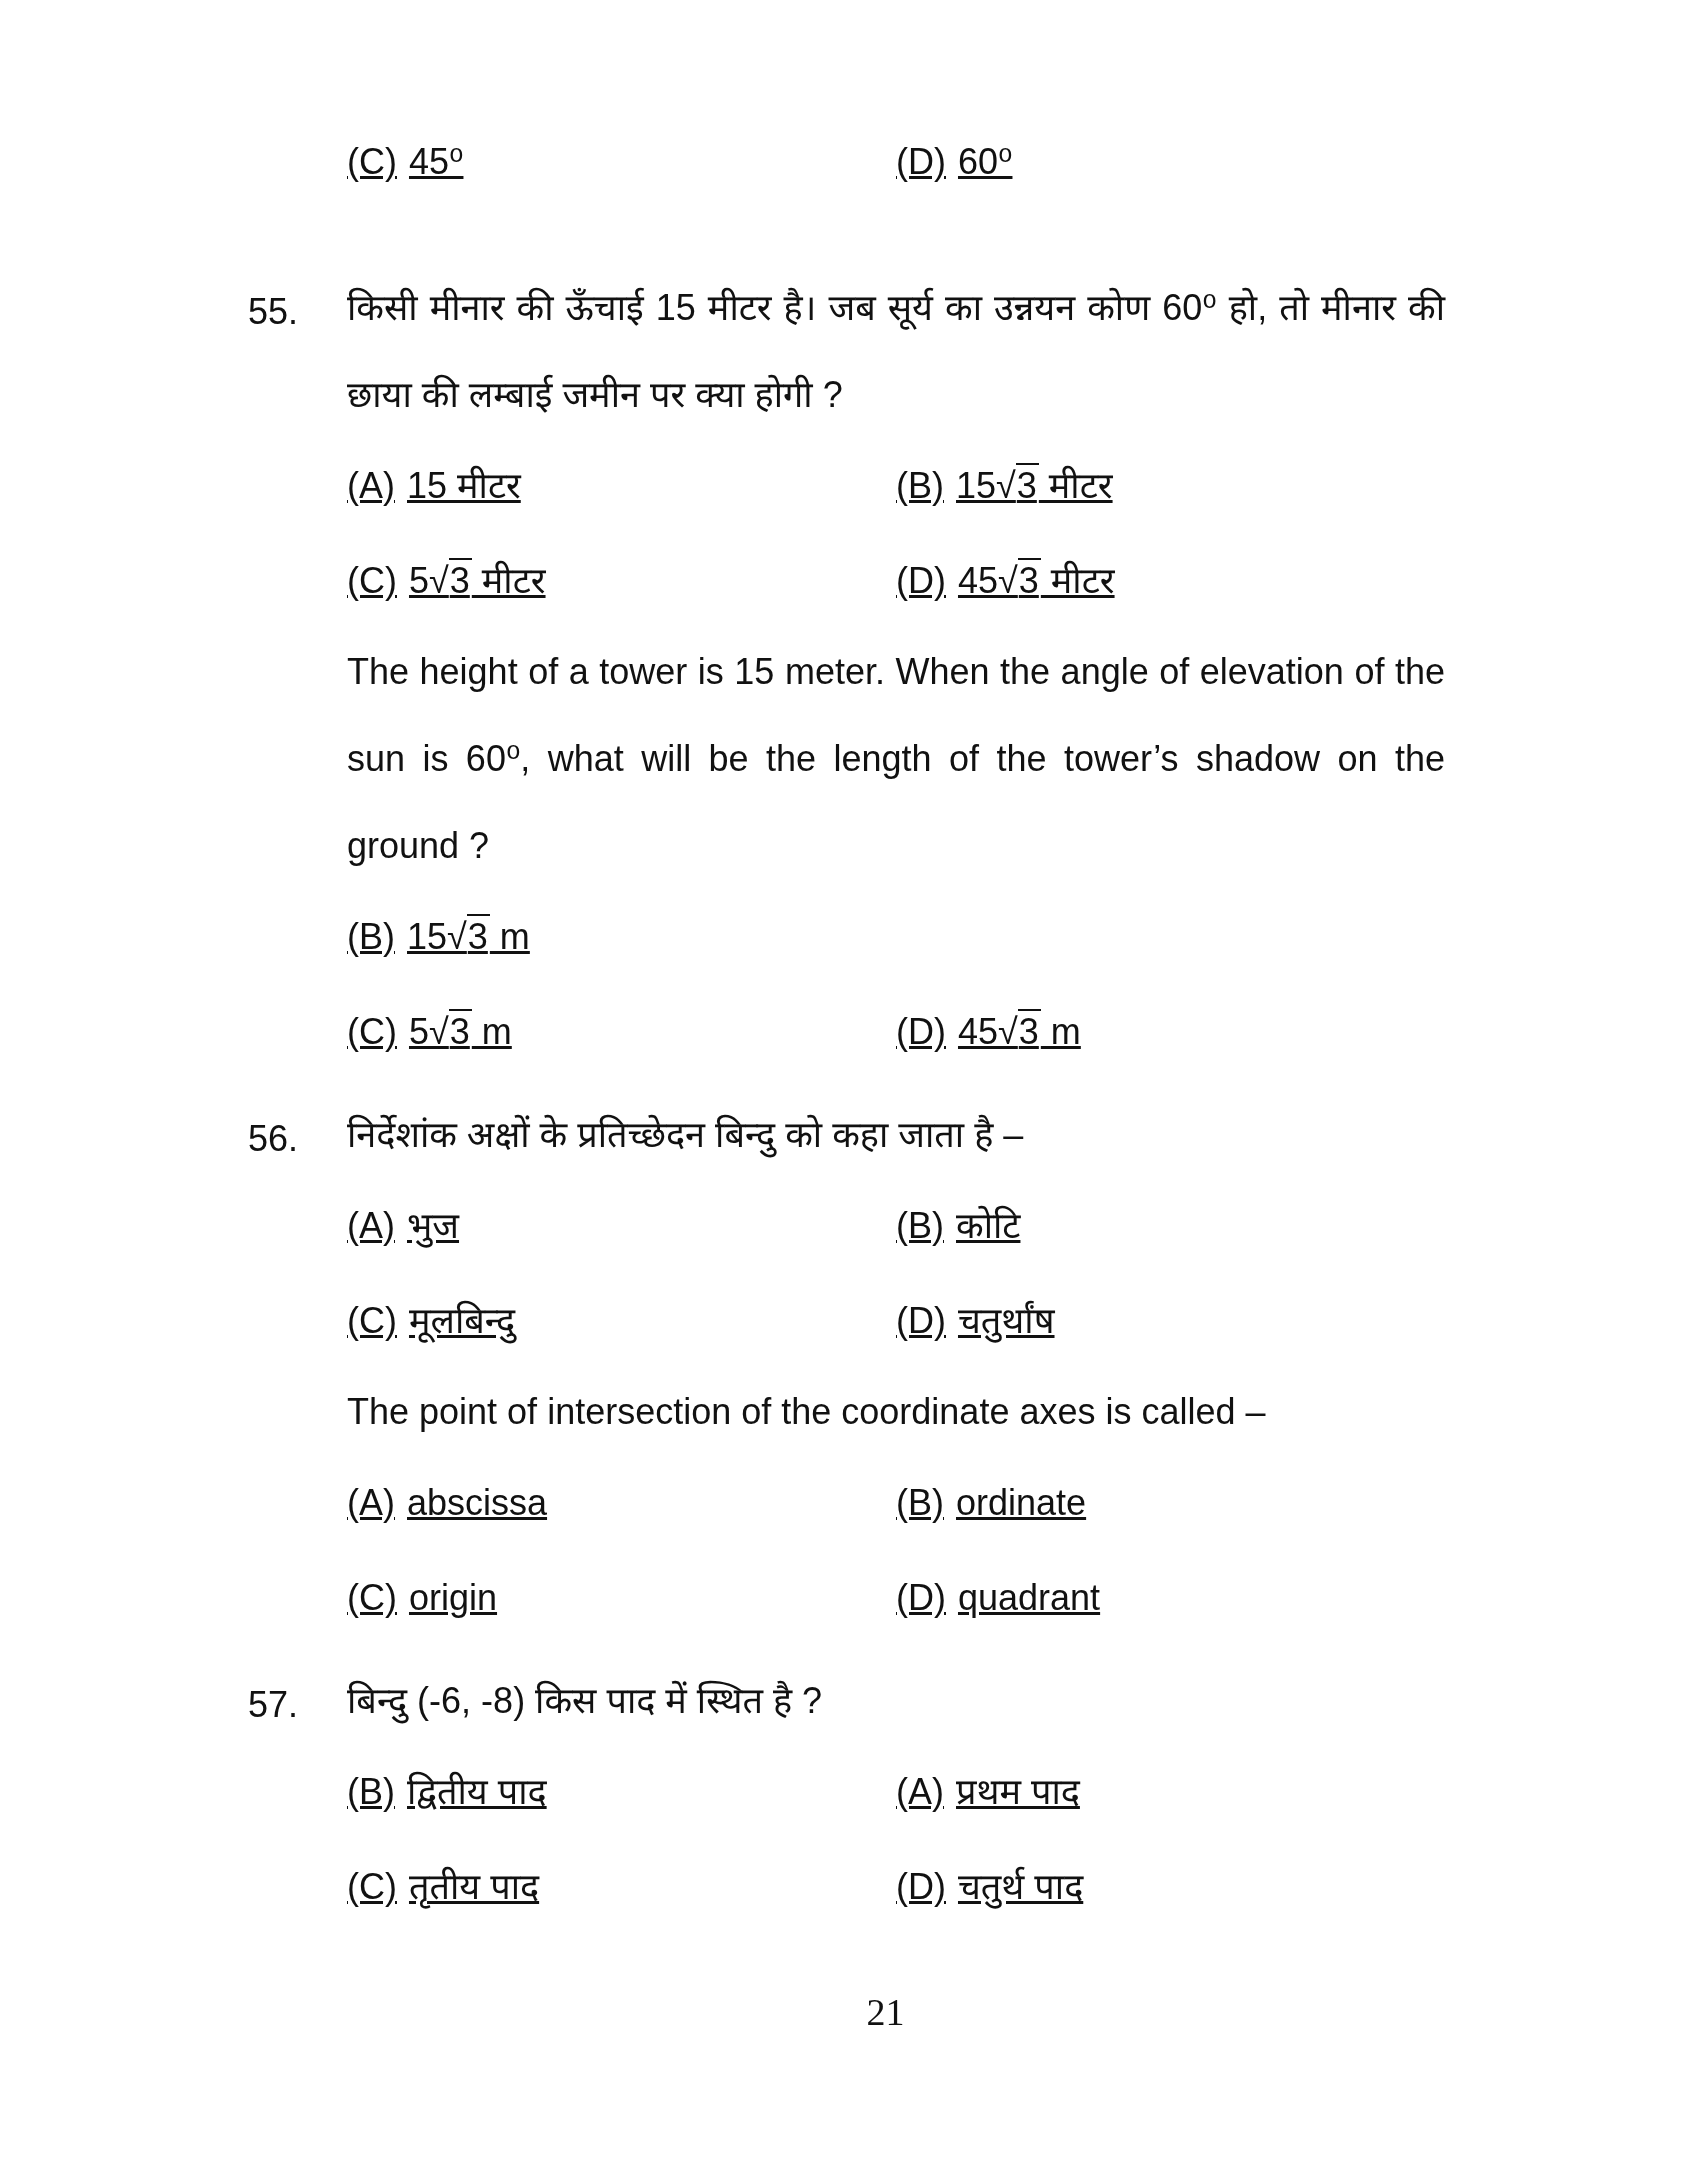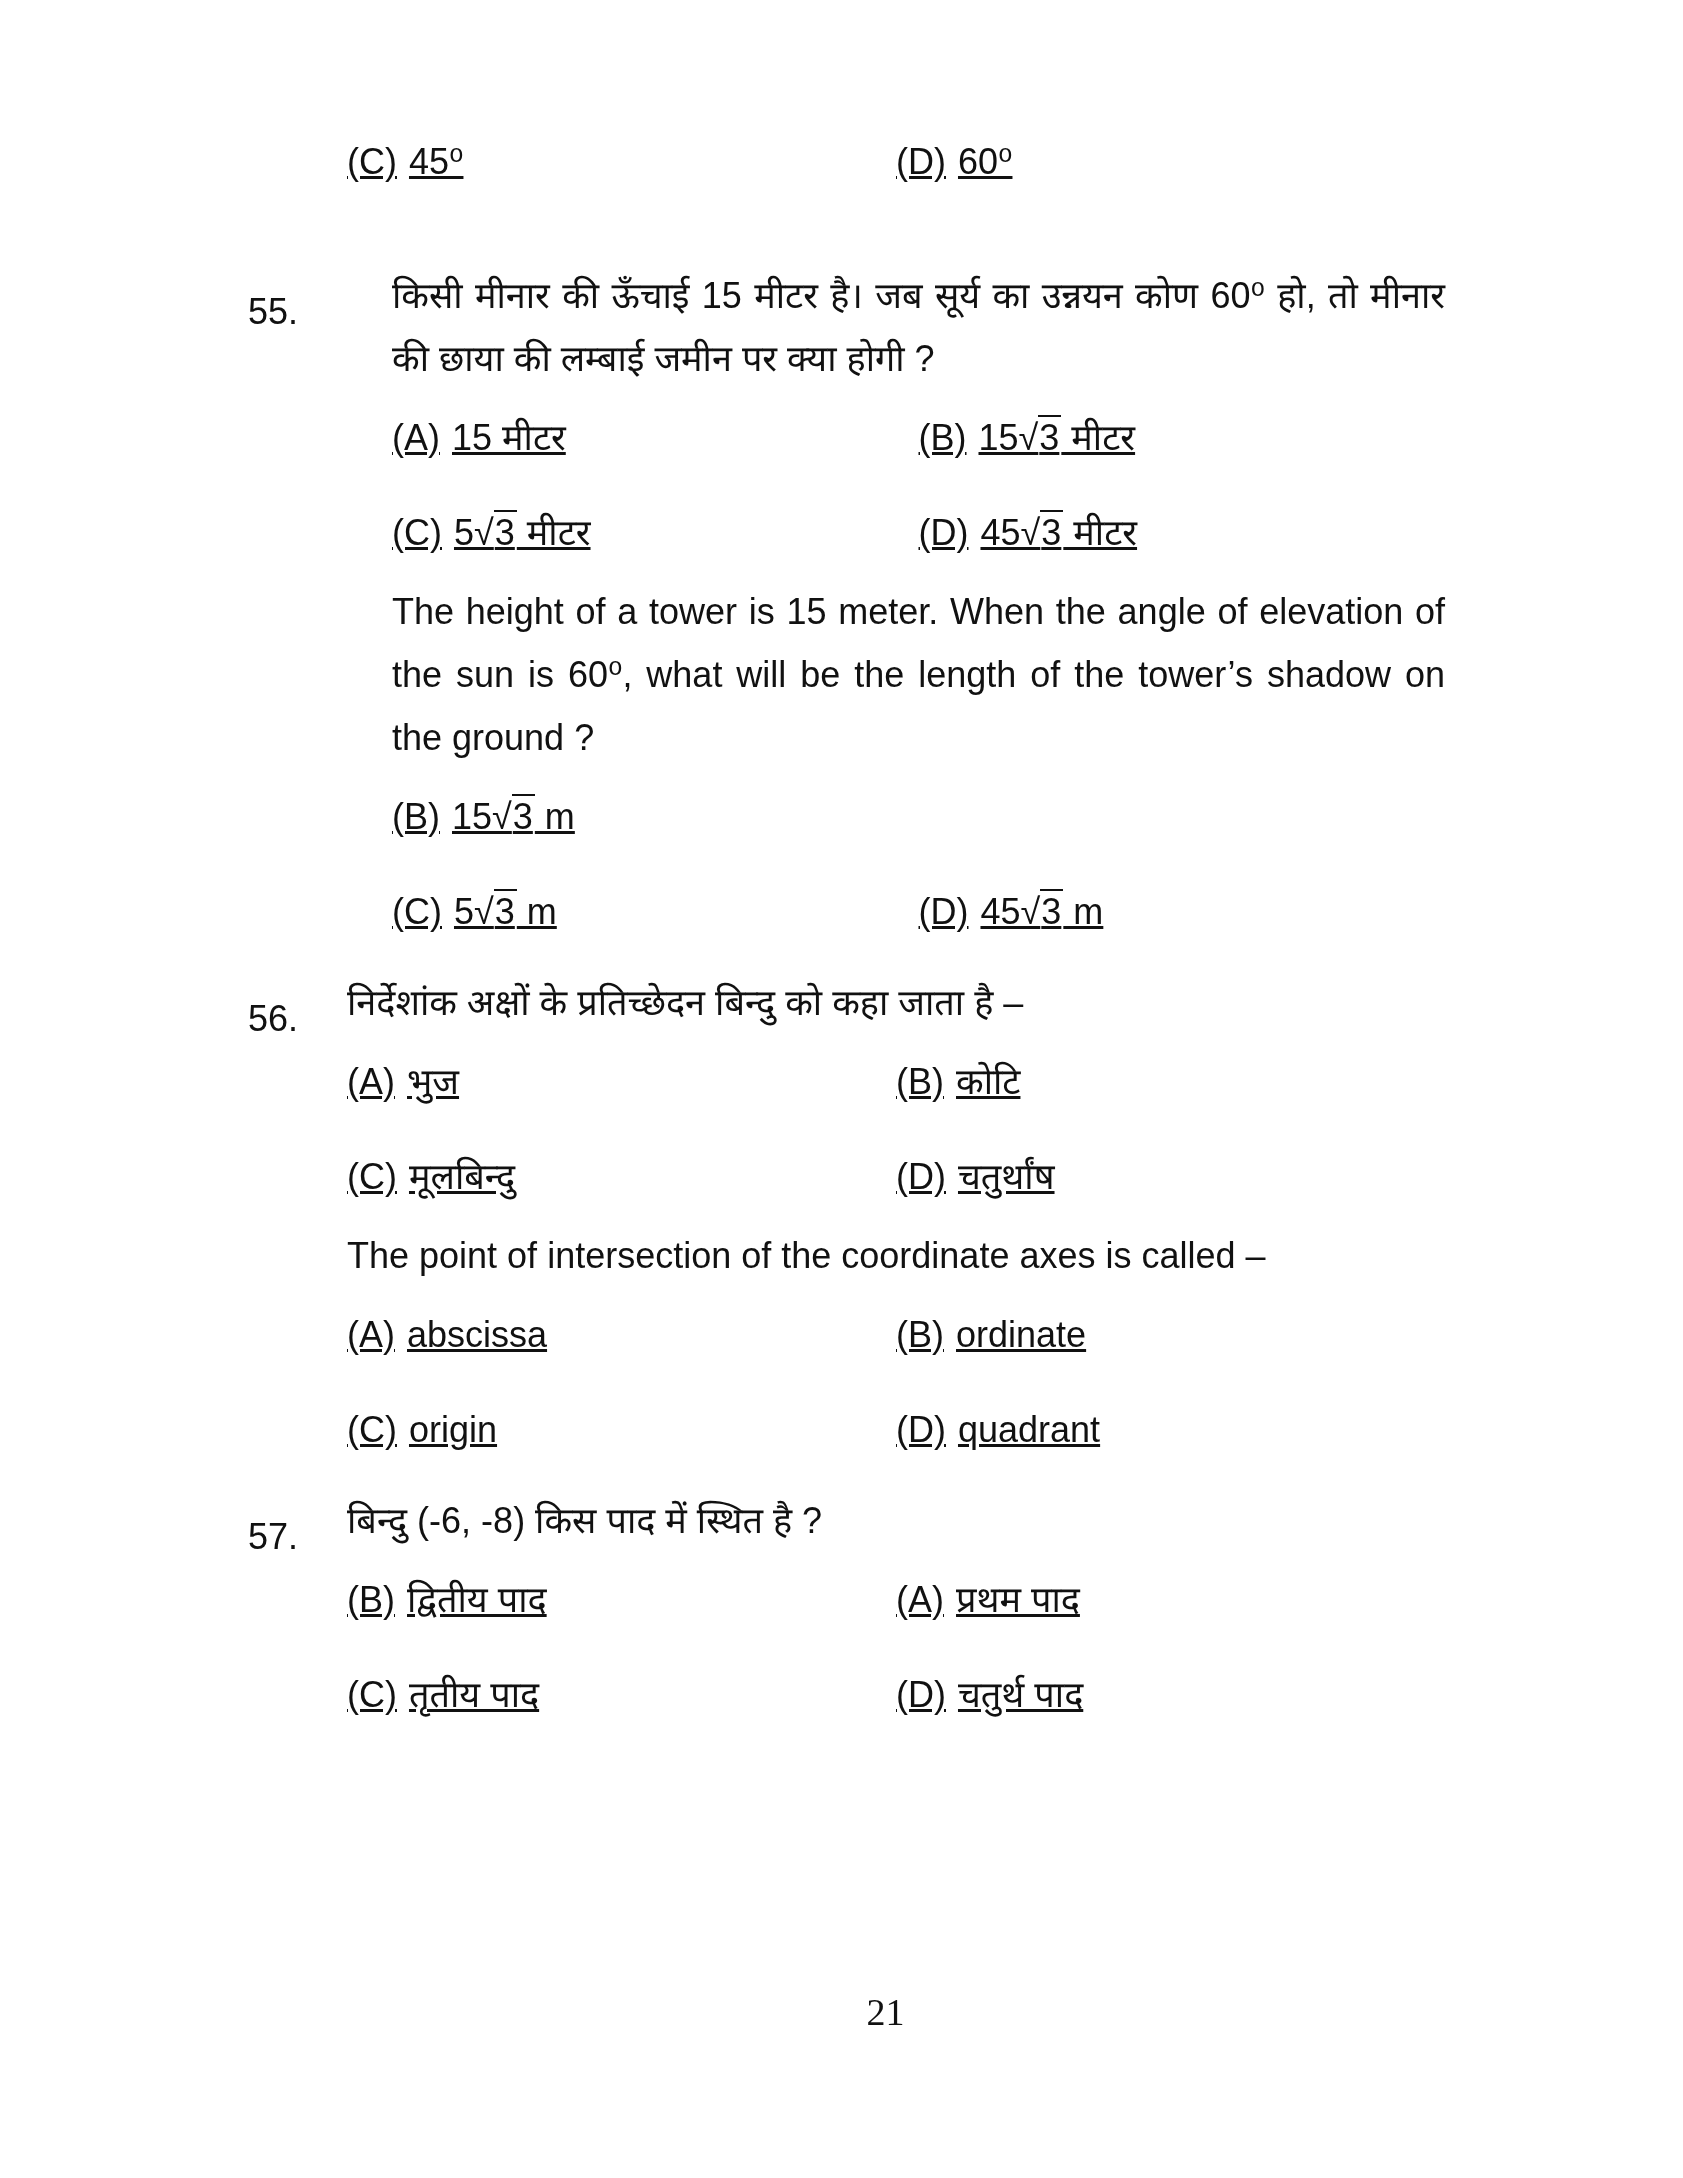--- a/index.html
+++ b/index.html
@@ -33,36 +33,35 @@
     display: flex;
   }
   .prev-options .opt { width: 50%; }
 
   .question {
     display: flex;
     margin-top: 12px;
   }
   .question.first {
     margin-top: 55px;
-    gap: 45px;
   }
   .qnum {
     width: 99px;
     flex: 0 0 99px;
     font-size: 36px;
     line-height: 95px;
   }
   .qbody {
     flex: 1 1 auto;
     min-width: 0;
   }
   .qtext {
     margin: 0;
     font-size: 36px;
-    line-height: 63px;
+    line-height: 87px;
     text-align: justify;
   }
   .opt-row {
     display: flex;
     font-size: 36px;
     line-height: 95px;
   }
   .opt-row .opt { width: 50%; }
   .opt-label { margin-right: 12px; }
   .opt { white-space: nowrap; overflow: visible; text-decoration: underline; }

